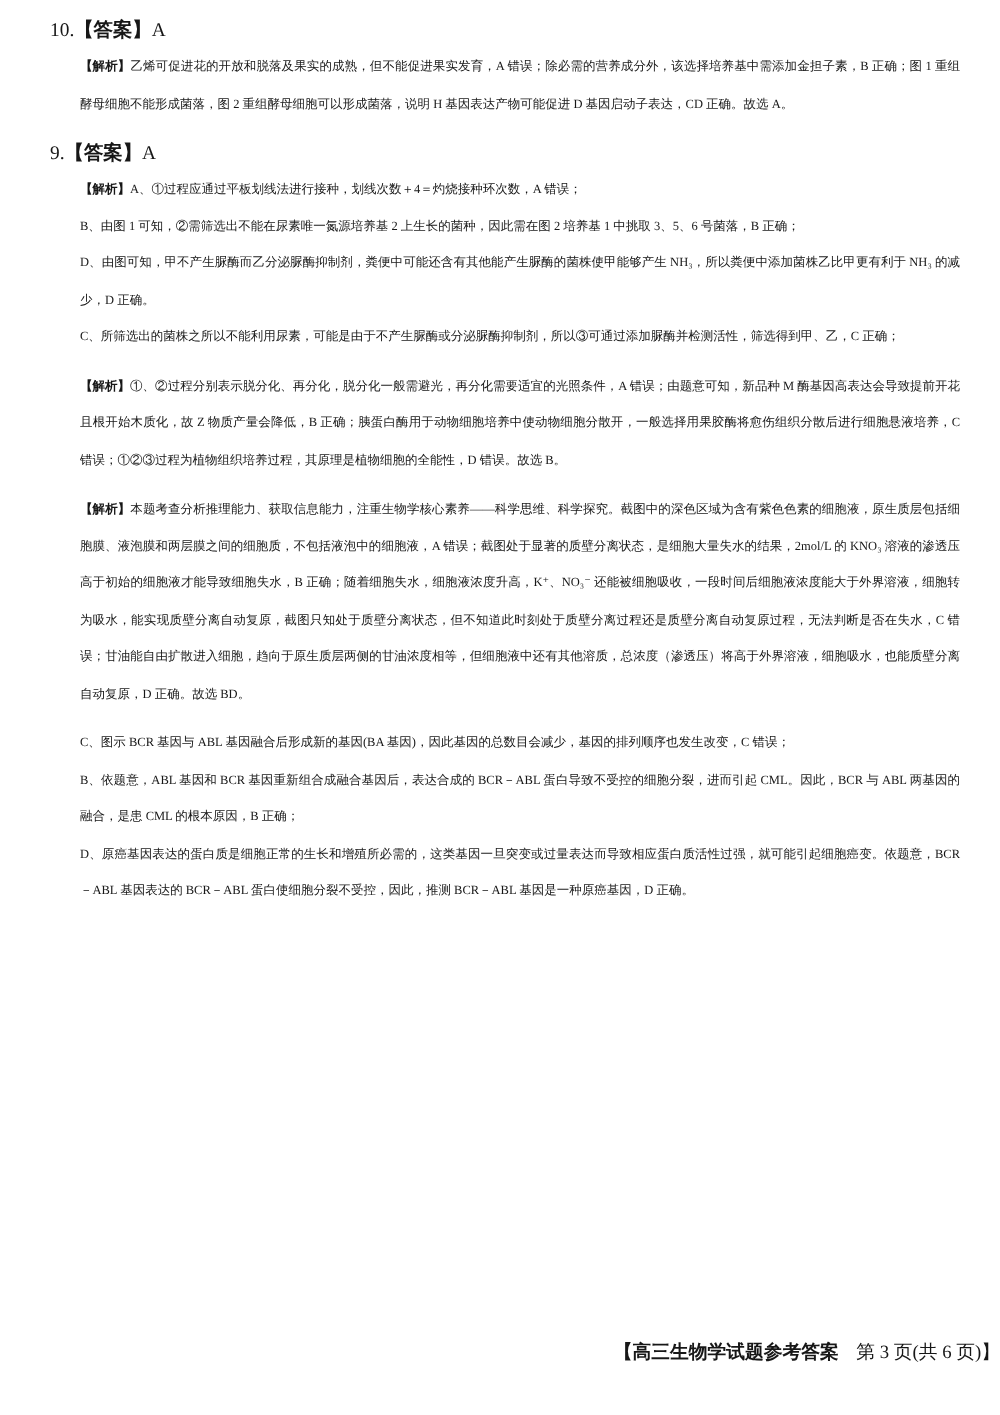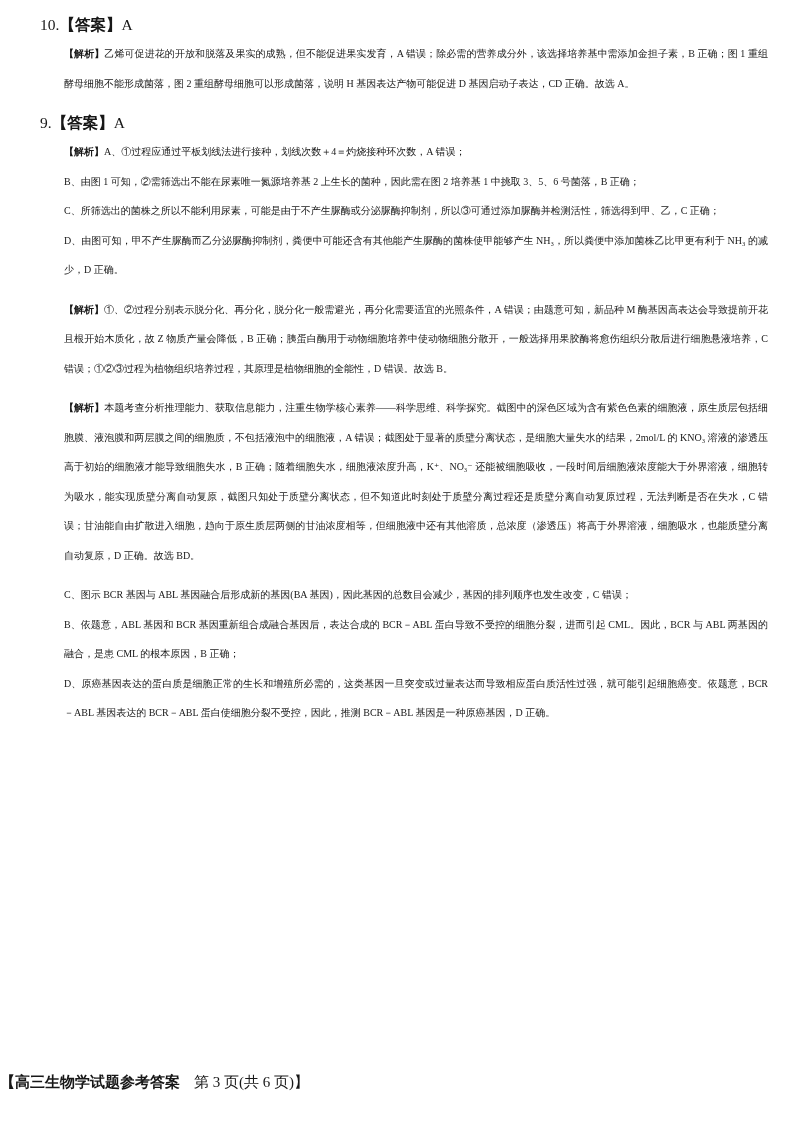--- a/index.html
+++ b/index.html
@@ -41,21 +41,21 @@
     line-height: 29.5px;
     text-align: justify;
     text-justify: inter-ideograph;
     word-break: break-all;
   }
   .footer {
     position: absolute;
     left: 0;
     right: 0;
     bottom: 40px;
-    text-align: left;
+    text-align: right;
     font-size: 15px;
     line-height: 20px;
     color: #171717;
   }
   .footer .ftitle { font-weight: 700; }
   .footer .fpage { font-weight: 400; margin-left: 14px; }
 </style>
 </head>
 <body>
 
@@ -66,22 +66,22 @@
     <div class="analysis">
       <p><span class="blabel">【解析】</span><span>乙烯可促进花的开放和脱落及果实的成熟，但不能促进果实发育，A 错误；除必需的营养成分外，该选择培养基中需添加金担子素，B 正确；图 1 重组酵母细胞不能形成菌落，图 2 重组酵母细胞可以形成菌落，说明 H 基因表达产物可能促进 D 基因启动子表达，CD 正确。故选 A。</span></p>
     </div>
   </div>
 
   <div class="section">
     <div class="answer-line"><span class="qnum">9.</span><span class="blabel">【答案】</span><span>A</span></div>
     <div class="analysis">
       <p><span class="blabel">【解析】</span><span>A、①过程应通过平板划线法进行接种，划线次数＋4＝灼烧接种环次数，A 错误；</span></p>
       <p>B、由图 1 可知，②需筛选出不能在尿素唯一氮源培养基 2 上生长的菌种，因此需在图 2 培养基 1 中挑取 3、5、6 号菌落，B 正确；</p>
+      <p>D、由图可知，甲不产生脲酶而乙分泌脲酶抑制剂，粪便中可能还含有其他能产生脲酶的菌株使甲能够产生 NH₃，所以粪便中添加菌株乙比甲更有利于 NH₃ 的减少，D 正确。</p>
       <p>C、所筛选出的菌株之所以不能利用尿素，可能是由于不产生脲酶或分泌脲酶抑制剂，所以③可通过添加脲酶并检测活性，筛选得到甲、乙，C 正确；</p>
-      <p>D、由图可知，甲不产生脲酶而乙分泌脲酶抑制剂，粪便中可能还含有其他能产生脲酶的菌株使甲能够产生 NH₃，所以粪便中添加菌株乙比甲更有利于 NH₃ 的减少，D 正确。</p>
     </div>
   </div>
 
   <div class="section">
     <div class="analysis">
       <p><span class="blabel">【解析】</span><span>①、②过程分别表示脱分化、再分化，脱分化一般需避光，再分化需要适宜的光照条件，A 错误；由题意可知，新品种 M 酶基因高表达会导致提前开花且根开始木质化，故 Z 物质产量会降低，B 正确；胰蛋白酶用于动物细胞培养中使动物细胞分散开，一般选择用果胶酶将愈伤组织分散后进行细胞悬液培养，C 错误；①②③过程为植物组织培养过程，其原理是植物细胞的全能性，D 错误。故选 B。</span></p>
     </div>
   </div>
 
   <div class="section">

